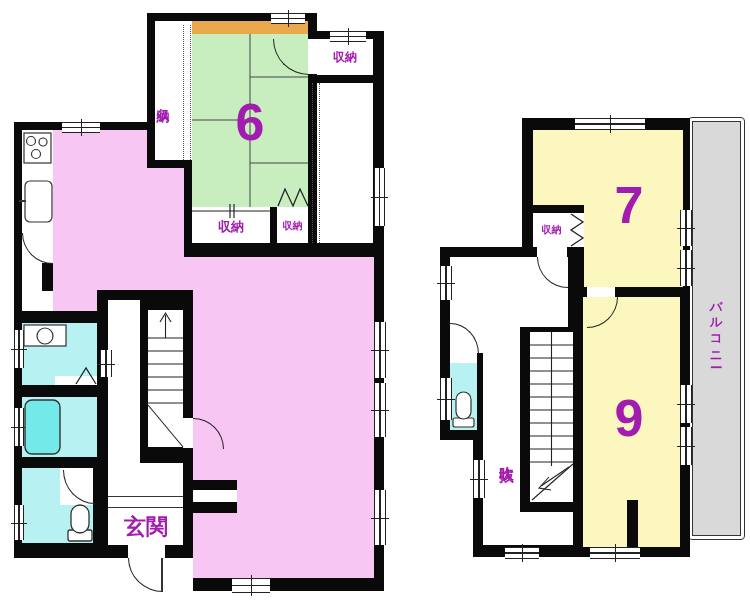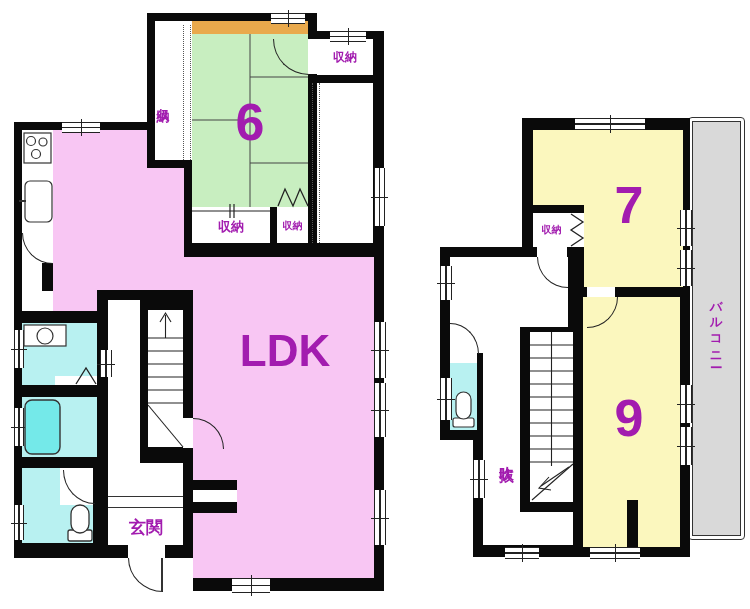--- a/index.html
+++ b/index.html
@@ -207,25 +207,24 @@
       <line x1="530" y1="423" x2="573" y2="423"></line>
       <line x1="530" y1="436" x2="573" y2="436"></line>
       <line x1="530" y1="449" x2="573" y2="449"></line>
       <line x1="530" y1="462" x2="573" y2="462"></line>
       <line x1="573" y1="464" x2="532" y2="500"></line>
       <line x1="569" y1="467" x2="541" y2="486"></line>
       <polyline points="549,477 539,488 551,490"></polyline>
     </g>
   </svg>
 
-  <div class="lbl" style="left:205px;top:325px;width:160px;height:52px;font-size:44px;">LDK</div>
   <div class="lbl big" style="left:200px;top:92px;width:100px;height:60px;">6</div>
   <div class="lbl vert" style="left:148px;top:58px;width:30px;height:84px;font-size:13px;">収納</div>
   <div class="lbl" style="left:318px;top:47px;width:54px;height:20px;font-size:12px;">収納</div>
   <div class="lbl" style="left:194px;top:216px;width:74px;height:20px;font-size:13px;">収納</div>
   <div class="lbl" style="left:276px;top:217px;width:33px;height:18px;font-size:10px;">収納</div>
-  <div class="lbl" style="left:114px;top:516px;width:64px;height:22px;font-size:17px;">玄関</div>
+  <div class="lbl" style="left:114px;top:516px;width:64px;height:22px;font-size:22px;">玄関</div>
   <div class="lbl big" style="left:594px;top:174px;width:70px;height:62px;">7</div>
   <div class="lbl big" style="left:594px;top:387px;width:70px;height:62px;">9</div>
   <div class="lbl" style="left:533px;top:221px;width:37px;height:18px;font-size:10px;">収納</div>
   <div class="lbl vert" style="left:494px;top:426px;width:26px;height:60px;font-size:15px;">吹抜</div>
   <div class="lbl vert" style="left:704px;top:278px;width:24px;height:100px;font-size:12.5px;letter-spacing:3px;">バルコニー</div>
 </div>
 
 </body></html>

